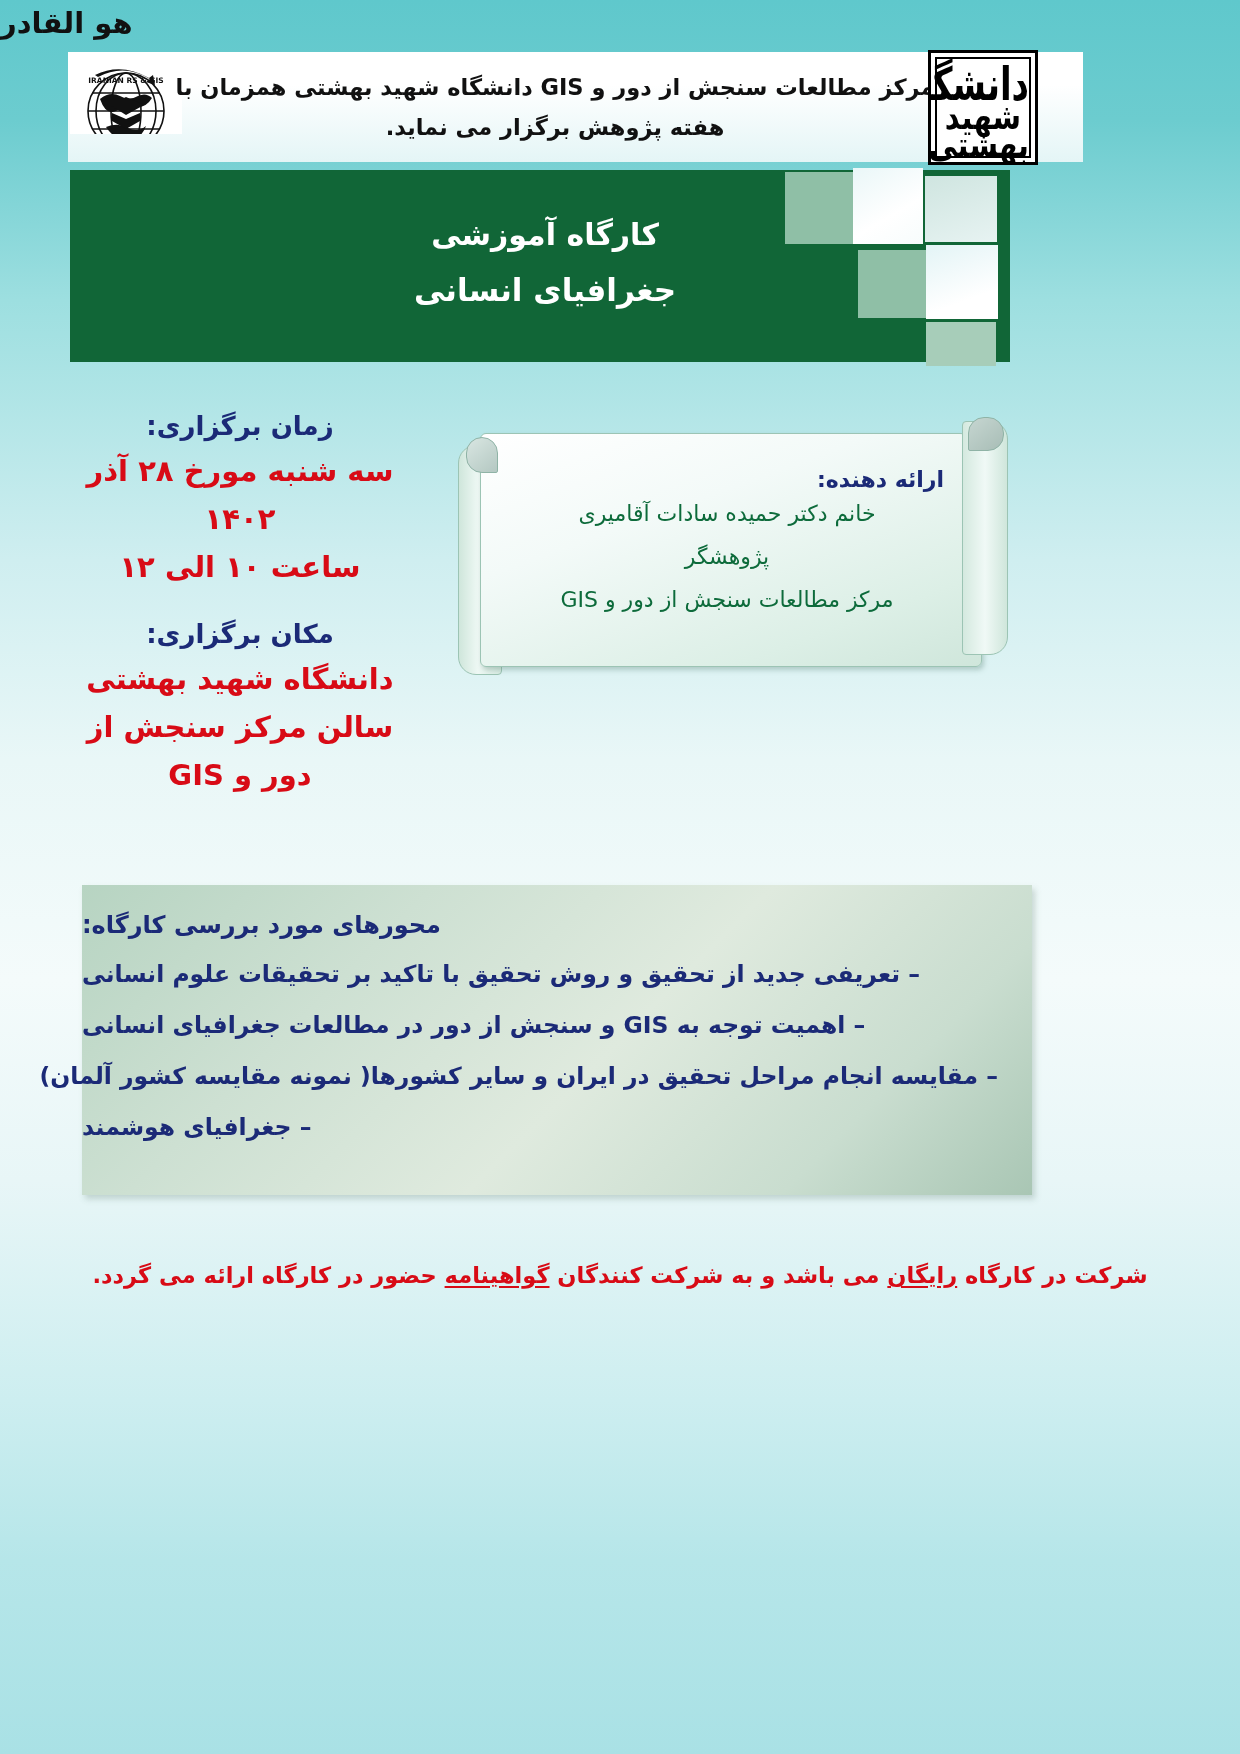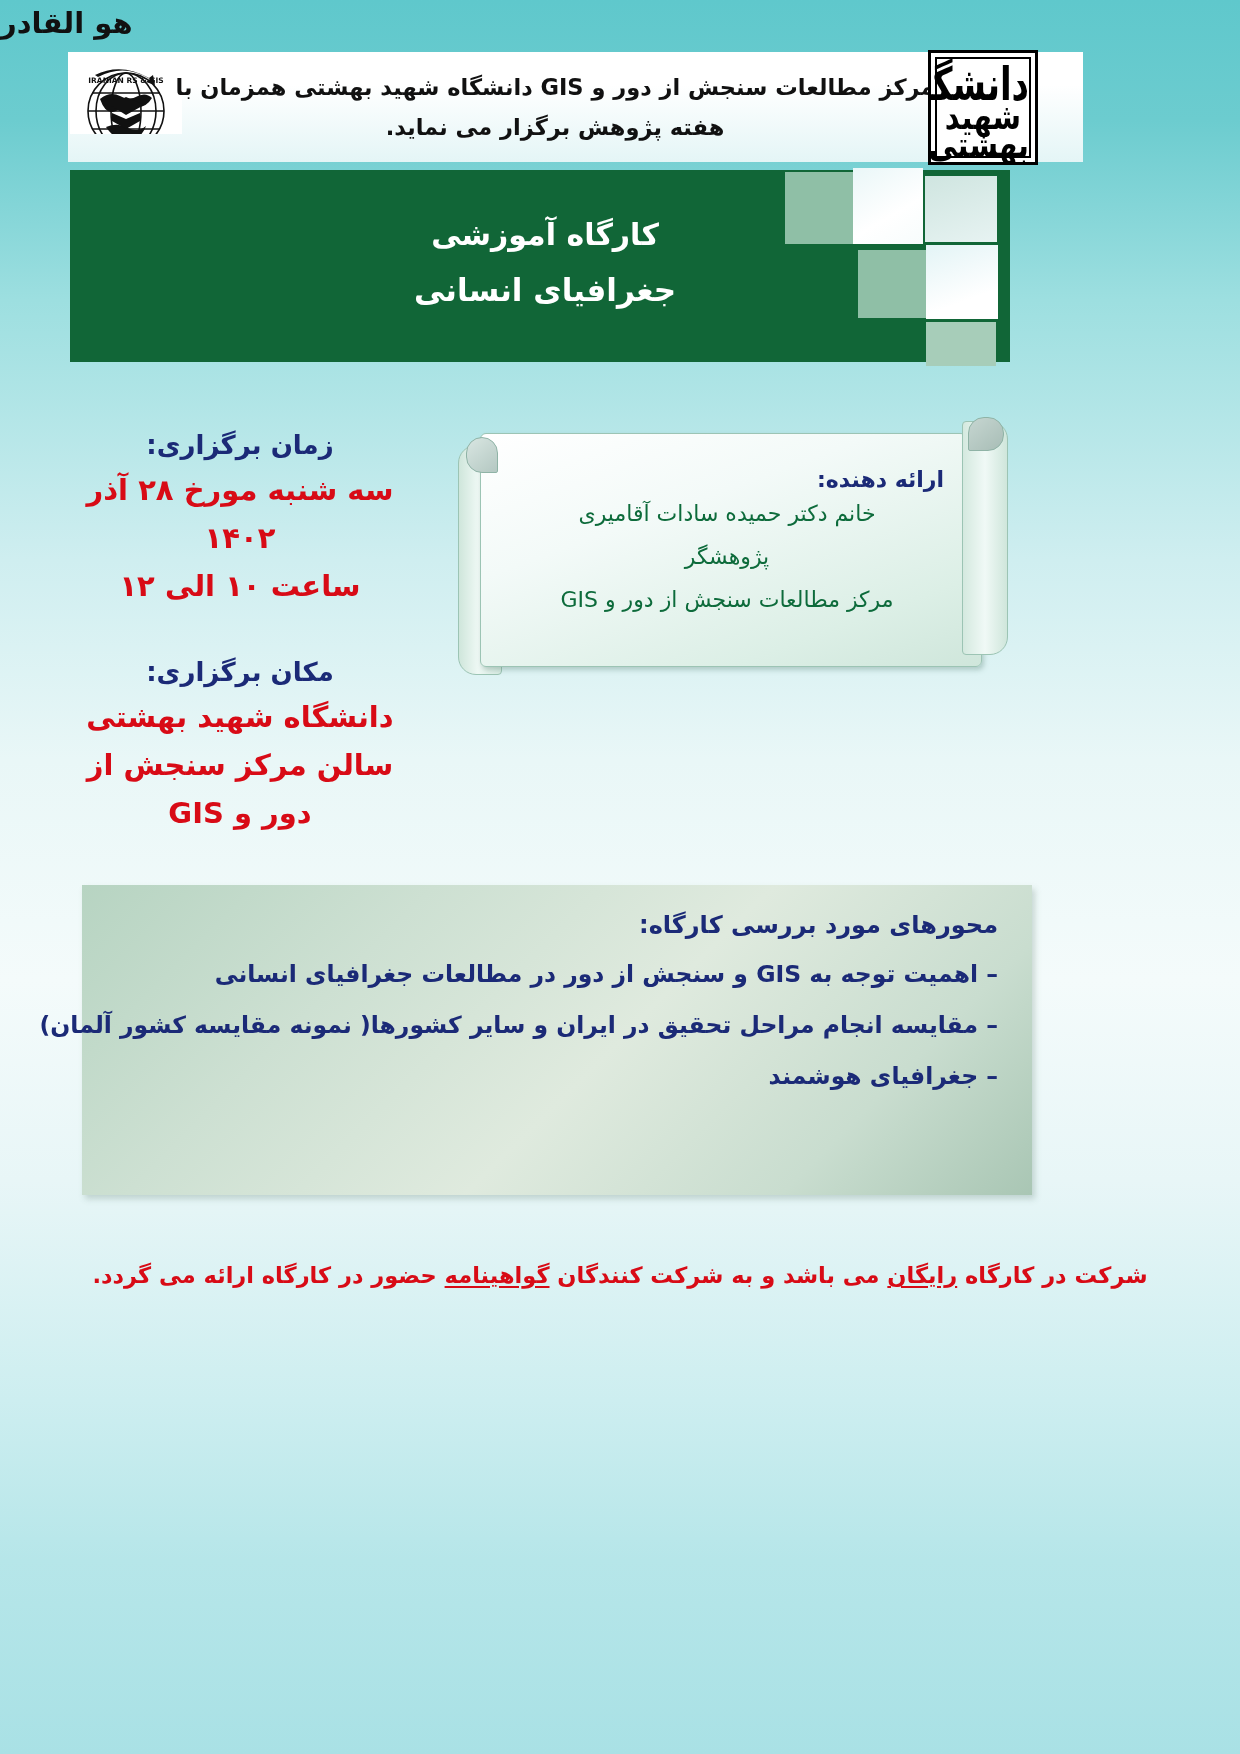--- a/index.html
+++ b/index.html
@@ -104,21 +104,21 @@
         background:linear-gradient(160deg,#e3f4f6 0%,#ffffff 70%);}
   .sq-f{left:926px;top:322px;width:70px;height:44px;background:#a7cdb9;}
 
   
   .info-col{
     position:absolute;left:60px;top:405px;width:360px;
     text-align:center;
     line-height:1.65;
   }
   .info-label{
-    font-size:26px;font-weight:bold;color:#1b2a77;margin-top:19px;
+    font-size:26px;font-weight:bold;color:#1b2a77;margin-top:0;
   }
   .info-value{
     font-size:29px;font-weight:bold;color:#d80b16;
   }
   .info-gap{height:22px;}
 
   
   .scroll-wrap{position:absolute;left:452px;top:415px;width:560px;height:262px;}
   .scroll-body{
     position:absolute;left:28px;top:18px;width:500px;height:232px;
@@ -167,21 +167,21 @@
 
   
   .topics{
     position:absolute;left:82px;top:885px;width:950px;height:310px;
     background:linear-gradient(135deg,#b7d4c2 0%,#cde0d2 28%,#dfeade 55%,#c9ddcf 80%,#a9c6b4 100%);
     box-shadow:3px 4px 6px rgba(80,110,95,.25);
   }
   .topics-inner{
     position:absolute;left:0;top:0;right:34px;bottom:0;
     padding:26px 0 0 0;
-    text-align:right;
+    text-align:left;
   }
   .topics-title{
     font-size:24px;font-weight:bold;color:#1b2a77;
     margin-bottom:18px;
   }
   .topic-item{
     font-size:23.5px;font-weight:bold;color:#1b2a77;
     line-height:1.45;margin-bottom:17px;white-space:nowrap;
   }
 
@@ -269,20 +269,21 @@
       <div class="presenter-label">ارائه دهنده:</div>
       <div class="presenter-line">خانم دکتر حمیده سادات آقامیری</div>
       <div class="presenter-line">پژوهشگر</div>
       <div class="presenter-line">مرکز مطالعات سنجش از دور و GIS</div>
     </div>
   </div>
 
   <div class="topics">
     <div class="topics-inner">
       <div class="topics-title">محورهای مورد بررسی کارگاه:</div>
+      <div class="topic-item">– تعریفی جدید از تحقیق و روش تحقیق با تاکید بر تحقیقات علوم انسانی</div>
       <div class="topic-item">– اهمیت توجه به GIS و سنجش از دور در مطالعات جغرافیای انسانی</div>
       <div class="topic-item">– مقایسه انجام مراحل تحقیق در ایران و سایر کشورها( نمونه مقایسه کشور آلمان)</div>
       <div class="topic-item">– جغرافیای هوشمند</div>
     </div>
   </div>
 
   <div class="footer-note"><span>شرکت در کارگاه </span><u>رایگان</u><span> می باشد و به شرکت کنندگان </span><u>گواهینامه</u><span> حضور در کارگاه ارائه می گردد.</span></div>
 
 </div>
 

